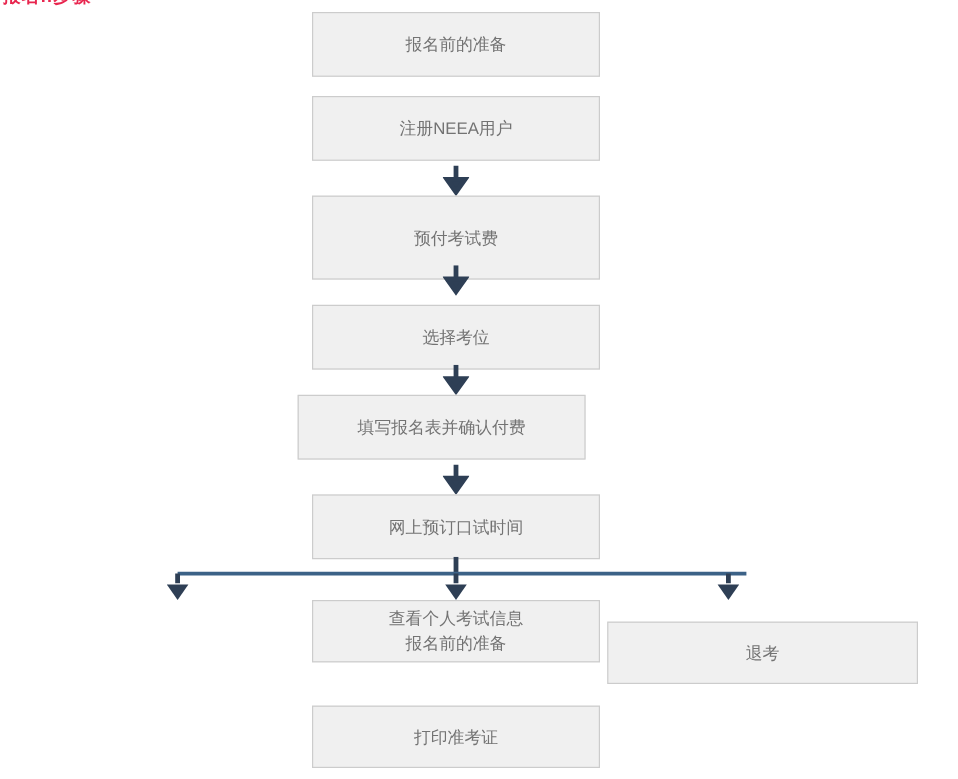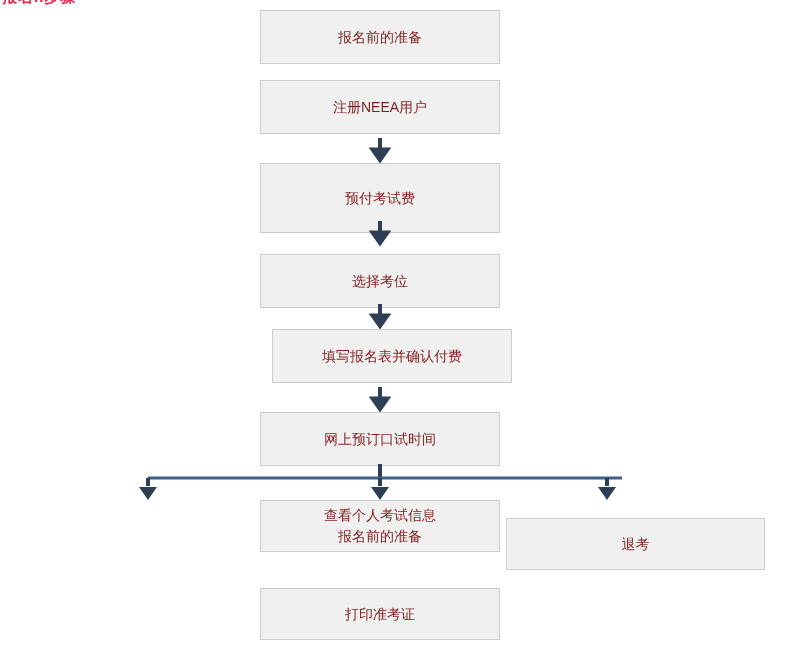--- a/index.html
+++ b/index.html
@@ -32,21 +32,21 @@
     letter-spacing: 1px;
     white-space: nowrap;
   }
 
   
   .box {
     position: absolute;
     box-sizing: border-box;
     background: #f0f0f0;
     border: 1px solid #cccccc;
-    color: #7f1d1d;
+    color: #737373;
     font-size: 14px;
     line-height: 21px;
     display: flex;
     align-items: center;
     justify-content: center;
     text-align: center;
     user-select: none;
   }
   .box .line2 { display: block; }
 
@@ -90,21 +90,21 @@
   </div>
 
   <div class="box" style="left:260px; top:254px; width:240px; height:54px;">选择考位</div>
 
   <div class="arrow-v" style="left:369px; top:304px;">
     <svg width="22" height="26" viewBox="0 0 22 26">
       <path d="M11 0 L11 13 M11 22 L3.5 11.5 L18.5 11.5 Z" fill="#2e3f55" stroke="#2e3f55" stroke-width="4" stroke-linejoin="miter"></path>
     </svg>
   </div>
 
-  <div class="box" style="left:272px; top:329px; width:240px; height:54px;">填写报名表并确认付费</div>
+  <div class="box" style="left:248px; top:329px; width:240px; height:54px;">填写报名表并确认付费</div>
 
   <div class="arrow-v" style="left:369px; top:387px;">
     <svg width="22" height="26" viewBox="0 0 22 26">
       <path d="M11 0 L11 13 M11 22 L3.5 11.5 L18.5 11.5 Z" fill="#2e3f55" stroke="#2e3f55" stroke-width="4" stroke-linejoin="miter"></path>
     </svg>
   </div>
 
   <div class="box" style="left:260px; top:412px; width:240px; height:54px;">网上预订口试时间</div>
 
   <div class="branch" style="left:130px; top:464px;">

